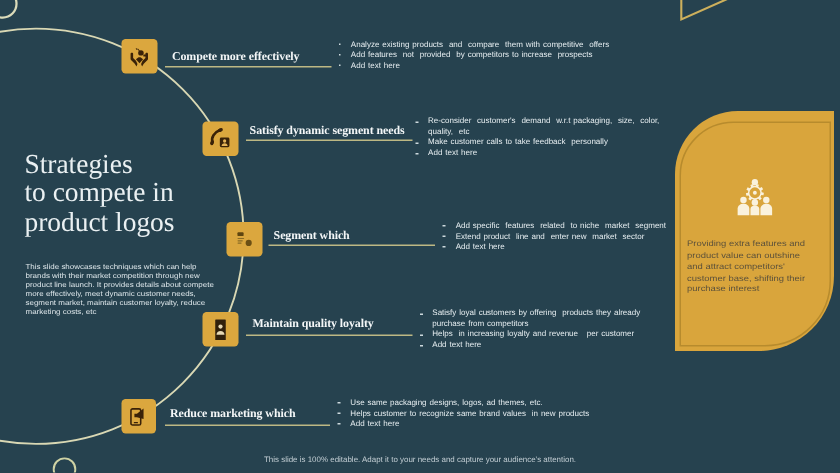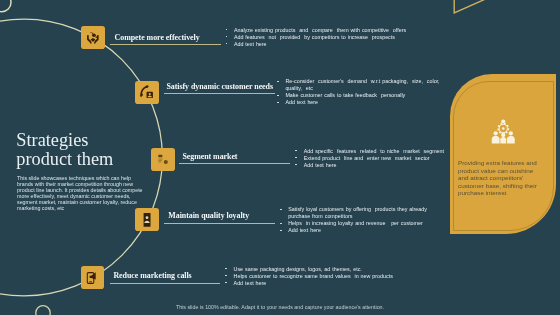--- a/index.html
+++ b/index.html
@@ -4,21 +4,21 @@
 <style>
   * { box-sizing: border-box; margin:0; padding:0; }
   html,body { width:560px; height:315px; overflow:hidden; }
   body { background:#26424f; font-family:"Liberation Sans", sans-serif; position:relative;
          -webkit-font-smoothing:antialiased; }
   .slide { position:absolute; inset:0; overflow:hidden; }
   svg.deco { position:absolute; left:0; top:0; width:560px; height:315px; }
 
   .title { position:absolute; left:16.3px; top:99.8px; width:175px;
     font-family:"Liberation Serif", serif; font-size:18.3px; line-height:19.6px;
-    color:#eaf0f2; font-weight:400;margin-top:31px; }
+    color:#eaf0f2; font-weight:400; }
   .subtitle { position:absolute; left:16.8px; top:176.3px; width:132px;
     font-size:4.8px; line-height:5.93px; color:#dde6ea;
     transform:scaleX(1.108); transform-origin:0 0; }
   .subtitle div { white-space:nowrap; }
 
   .ibox { position:absolute; width:23.6px; height:23.1px; border-radius:2.8px;
     background:#dba73e; }
   .ibox svg { position:absolute; left:50%; top:50%; transform:translate(-50%,-50%); display:block; }
 
   .step-label { position:absolute; font-family:"Liberation Serif", serif;
@@ -54,21 +54,22 @@
 <div class="slide">
   <svg class="deco" viewBox="0 0 560 315">
     <circle cx="24" cy="157.5" r="138.4" fill="none" stroke="#d9d8b4" stroke-width="1.25"></circle>
     <circle cx="1.8" cy="2.5" r="9.2" fill="none" stroke="#dcdcba" stroke-width="1.5"></circle>
     <circle cx="43" cy="312.8" r="7.2" fill="none" stroke="#cfd2a4" stroke-width="1.3"></circle>
     <path d="M454.2 12.9 L454.2 -20 L489 -2.5 Z" fill="none" stroke="#cdb05c" stroke-width="1.4"></path>
   </svg>
 
   <div class="title">
       <div>Strategies</div>
-      <div>product them</div>
+      <div>to compete in</div>
+      <div>product logos</div>
     </div>
   <div class="subtitle">
       <div>This slide showcases techniques which can help</div>
       <div>brands with their market competition through new</div>
       <div>product line launch. It provides details about compete</div>
       <div>more effectively,  meet dynamic customer needs,</div>
       <div>segment market, maintain customer loyalty, reduce</div>
       <div>marketing costs, etc</div>
     </div>
 
@@ -113,37 +114,37 @@
         <div>Add text here</div>
       </div>
       <div class="ibox" style="left:135px;top:80.9px"><span><svg width="15.5" height="15" viewBox="0 0 31 30" fill="none">
             <path d="M5.0 20.8 C2.4 14.8 7.6 7.0 14.3 4.6" stroke="#3a2208" stroke-width="3.4" stroke-linecap="round"></path>
             <ellipse cx="4.2" cy="21.3" rx="3.4" ry="2.4" transform="rotate(-68 4.2 21.3)" fill="#3a2208"></ellipse>
             <ellipse cx="15.4" cy="4.3" rx="3.4" ry="2.4" transform="rotate(-22 15.4 4.3)" fill="#3a2208"></ellipse>
             <rect x="14.6" y="14.4" width="12.8" height="12.8" rx="1.9" fill="#3a2208"></rect>
             <circle cx="21" cy="19" r="2.2" fill="#e6b357"></circle>
             <path d="M16.9 25.6c0-2.2 1.8-3.7 4.1-3.7s4.1 1.5 4.1 3.7z" fill="#e6b357"></path>
           </svg></span></div>
-      <div class="step-label" style="left:166.4px;top:82.3px">Satisfy dynamic customer needs</div>
+      <div class="step-label" style="left:166.4px;top:82.3px">Satisfy dynamic segment needs</div>
       <div class="uline" style="left:164.3px;top:93.4px;width:111px"></div>
       <div class="bullets" style="left:277px;top:78.4px;width:164px">
         <div>Re-consider  customer's  demand  w.r.t packaging,  size,  color,  quality,  etc</div>
         <div>Make customer calls to take feedback  personally</div>
         <div>Add text here</div>
       </div>
       <div class="ibox" style="left:151px;top:147.7px"><span><svg width="14" height="13.5" viewBox="0 0 28 27" fill="none">
             <rect x="4.6" y="5.2" width="8.2" height="5" rx="1.2" fill="#5e4510"></rect>
             <g stroke="#8a6c26" stroke-width="1.5" stroke-linecap="round">
               <path d="M5.4 13.5h7.4"></path>
               <path d="M5.4 16.6h5.6"></path>
               <path d="M5.4 19.6h4"></path>
             </g>
             <circle cx="19.6" cy="19.4" r="4.1" fill="#6b4f14"></circle>
           </svg></span></div>
-      <div class="step-label" style="left:182.4px;top:151.9px">Segment market</div>
+      <div class="step-label" style="left:182.4px;top:151.9px">Segment which</div>
       <div class="uline" style="left:179.4px;top:163.1px;width:110.5px"></div>
       <div class="bullets" style="left:295.4px;top:147.6px;width:152px">
         <div>Add specific  features  related  to niche  market  segment</div>
         <div>Extend product  line and  enter new  market  sector</div>
         <div>Add text here</div>
       </div>
       <div class="ibox" style="left:135.3px;top:208.3px"><span><svg width="7.6" height="14.6" viewBox="0 0 19 37" fill="none">
             <rect x="0.6" y="0.6" width="17.8" height="35.8" rx="1" fill="#31200c"></rect>
             <circle cx="9.5" cy="12.6" r="3.6" fill="#e8d9b4"></circle>
             <path d="M2.7 26.4c0-3.7 3-6.3 6.8-6.3s6.8 2.6 6.8 6.3z" fill="#e8d9b4"></path>
@@ -153,21 +154,21 @@
       <div class="bullets" style="left:279.8px;top:206.2px;width:153px">
         <div>Satisfy loyal customers by offering  products they already purchase from competitors</div>
         <div>Helps  in increasing loyalty and revenue   per customer</div>
         <div>Add text here</div>
       </div>
       <div class="ibox" style="left:80.6px;top:266.2px"><span><svg width="14" height="14" viewBox="0 0 28 28" fill="none">
             <rect x="4.6" y="3.2" width="13" height="21.5" rx="2.2" stroke="#3a2208" stroke-width="2.1"></rect>
             <path d="M9.2 21.6h4" stroke="#3a2208" stroke-width="1.7" stroke-linecap="round"></path>
             <path d="M9.2 14.2 L9.2 9.6 L12.6 9.6 L21.4 2.6 L21.4 16.8 L12.6 14.2 Z" fill="#3a2208"></path>
           </svg></span></div>
-      <div class="step-label" style="left:113.4px;top:271.2px">Reduce marketing calls</div>
+      <div class="step-label" style="left:113.4px;top:271.2px">Reduce marketing which</div>
       <div class="uline" style="left:109.5px;top:282.8px;width:110.5px"></div>
       <div class="bullets" style="left:225.2px;top:265.7px;width:186px">
         <div>Use same packaging designs, logos, ad themes, etc.</div>
         <div>Helps customer to recognize same brand values  in new products</div>
         <div>Add text here</div>
       </div>
     </div>
 
   <div class="footer">This slide is 100% editable. Adapt it to your needs and capture your audience's attention.</div>
 </div>

